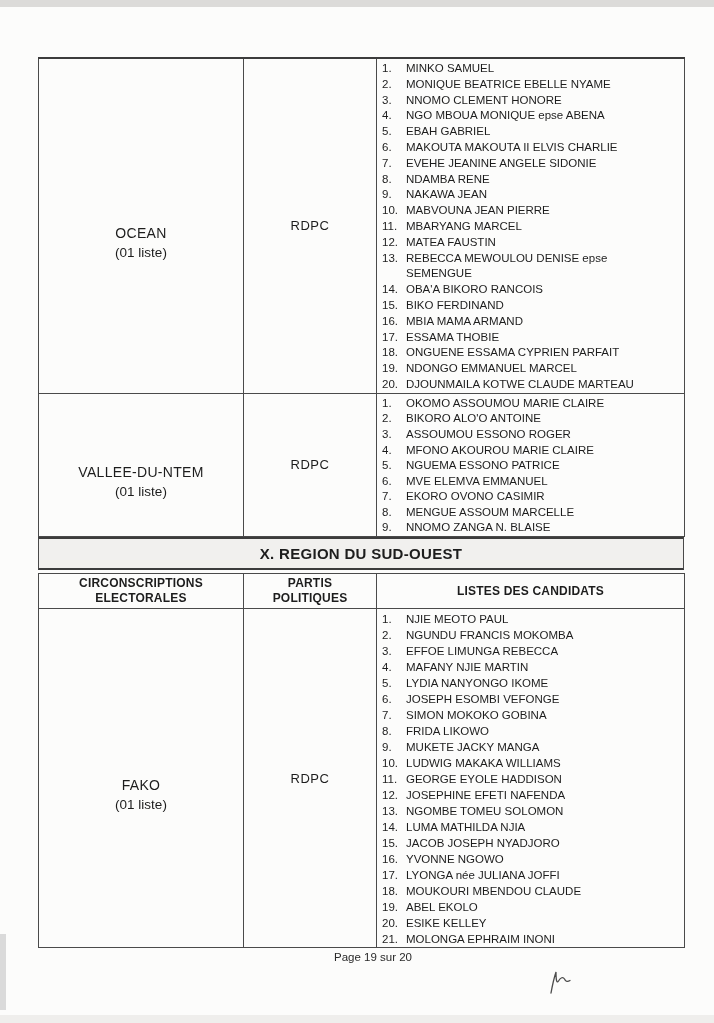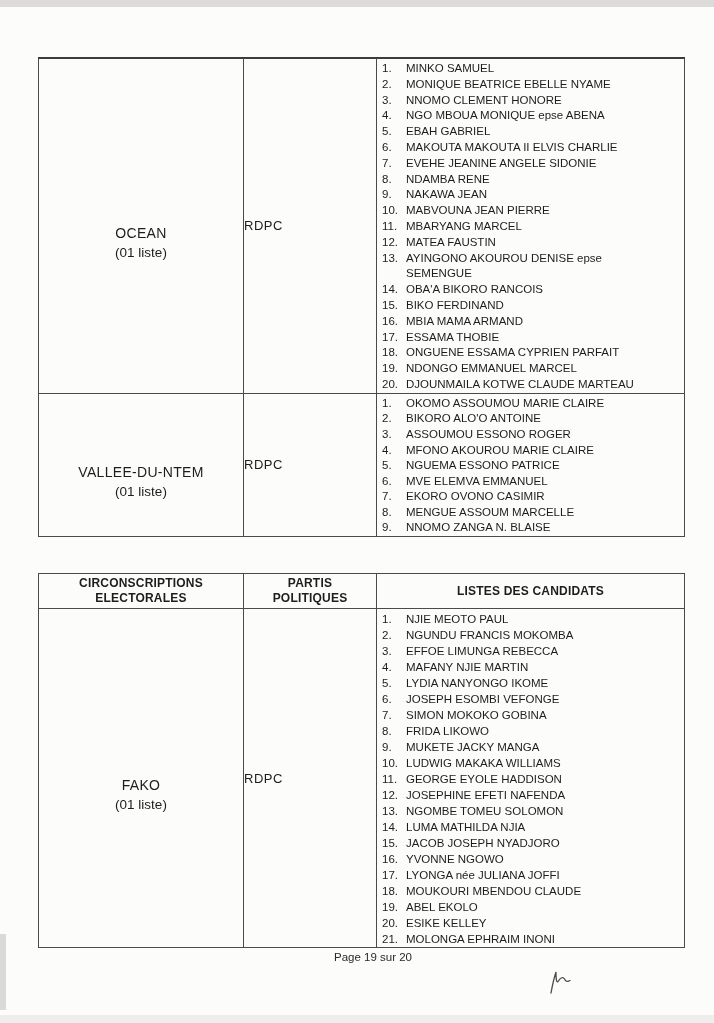--- a/index.html
+++ b/index.html
@@ -40,21 +40,21 @@
     padding:0;
     vertical-align:middle;
   }
   #tbl-top{ top:57px; border-top:2px solid #3c3c3c; }
   #tbl-bottom{ top:573px; }
   col.c1{width:205px;} col.c2{width:133px;} col.c3{width:308px;}
 
   .district-cell{ text-align:center; }
   .district-name{ font-size:14px; line-height:20px; letter-spacing:.3px;margin-top:33px; }
   .district-sub{ font-size:13.5px; line-height:19px; }
-  .party-cell{ text-align:left; font-size:13px; letter-spacing:.5px; }
+  .party-cell{ text-align:center; font-size:13px; letter-spacing:.5px; }
 
   .cand-cell{ vertical-align:top; }
   ol.cands{
     list-style:none; margin:0; padding:2px 2px 0 5px;
   }
   ol.cands li{
     display:flex; align-items:flex-start;
     font-size:11.5px; line-height:15.8px;
   }
   #fako-list li{ line-height:16px; }
@@ -149,21 +149,21 @@
               <li>
                 <span class="num">11.</span>
                 <span class="nm">MBARYANG MARCEL</span>
               </li>
               <li>
                 <span class="num">12.</span>
                 <span class="nm">MATEA FAUSTIN</span>
               </li>
               <li>
                 <span class="num">13.</span>
-                <span class="nm">AYINGONO AKOUROU DENISE epse
+                <span class="nm">REBECCA MEWOULOU DENISE epse
 SEMENGUE</span>
               </li>
               <li>
                 <span class="num">14.</span>
                 <span class="nm">OBA'A BIKORO RANCOIS</span>
               </li>
               <li>
                 <span class="num">15.</span>
                 <span class="nm">BIKO FERDINAND</span>
               </li>
@@ -235,20 +235,23 @@
               <li>
                 <span class="num">9.</span>
                 <span class="nm">NNOMO ZANGA N. BLAISE</span>
               </li>
             </ol>
       </td>
     </tr>
   </tbody>
     </table>
 
+  <div class="section-band">
+    <span>X. REGION DU SUD-OUEST</span>
+  </div>
 
   <table id="tbl-bottom">
     <colgroup>
         <col class="c1">
         <col class="c2">
         <col class="c3">
       </colgroup>
     <tbody>
         <tr style="height:35px;padding-left:11px;">
       <th class="colhead">CIRCONSCRIPTIONS

